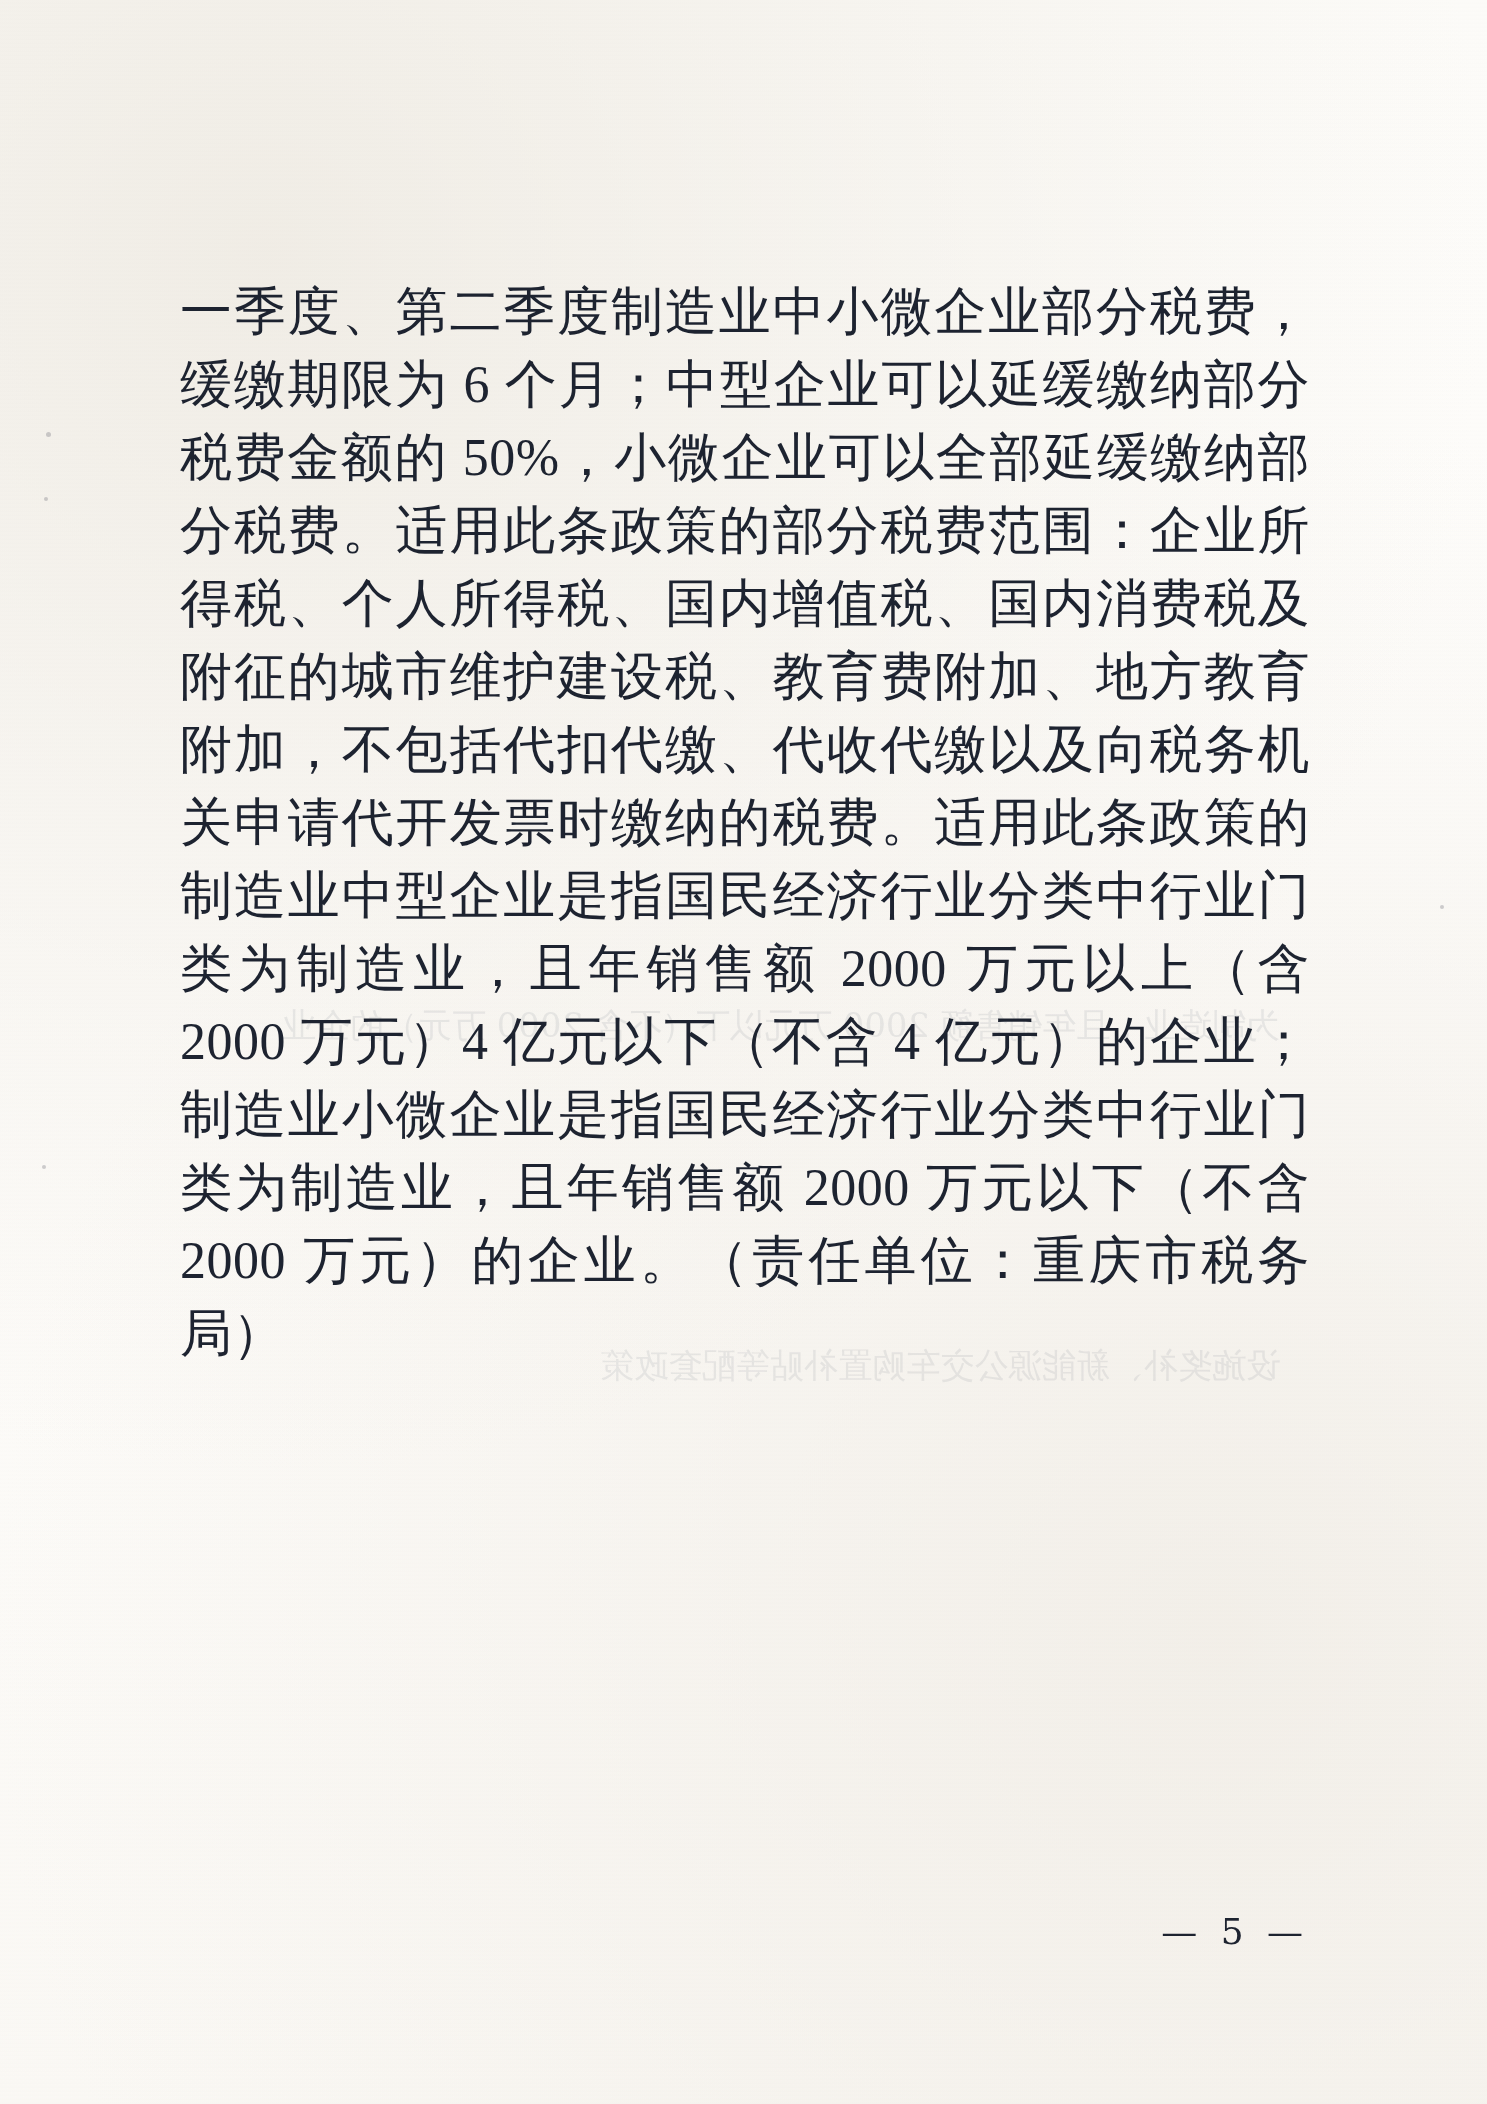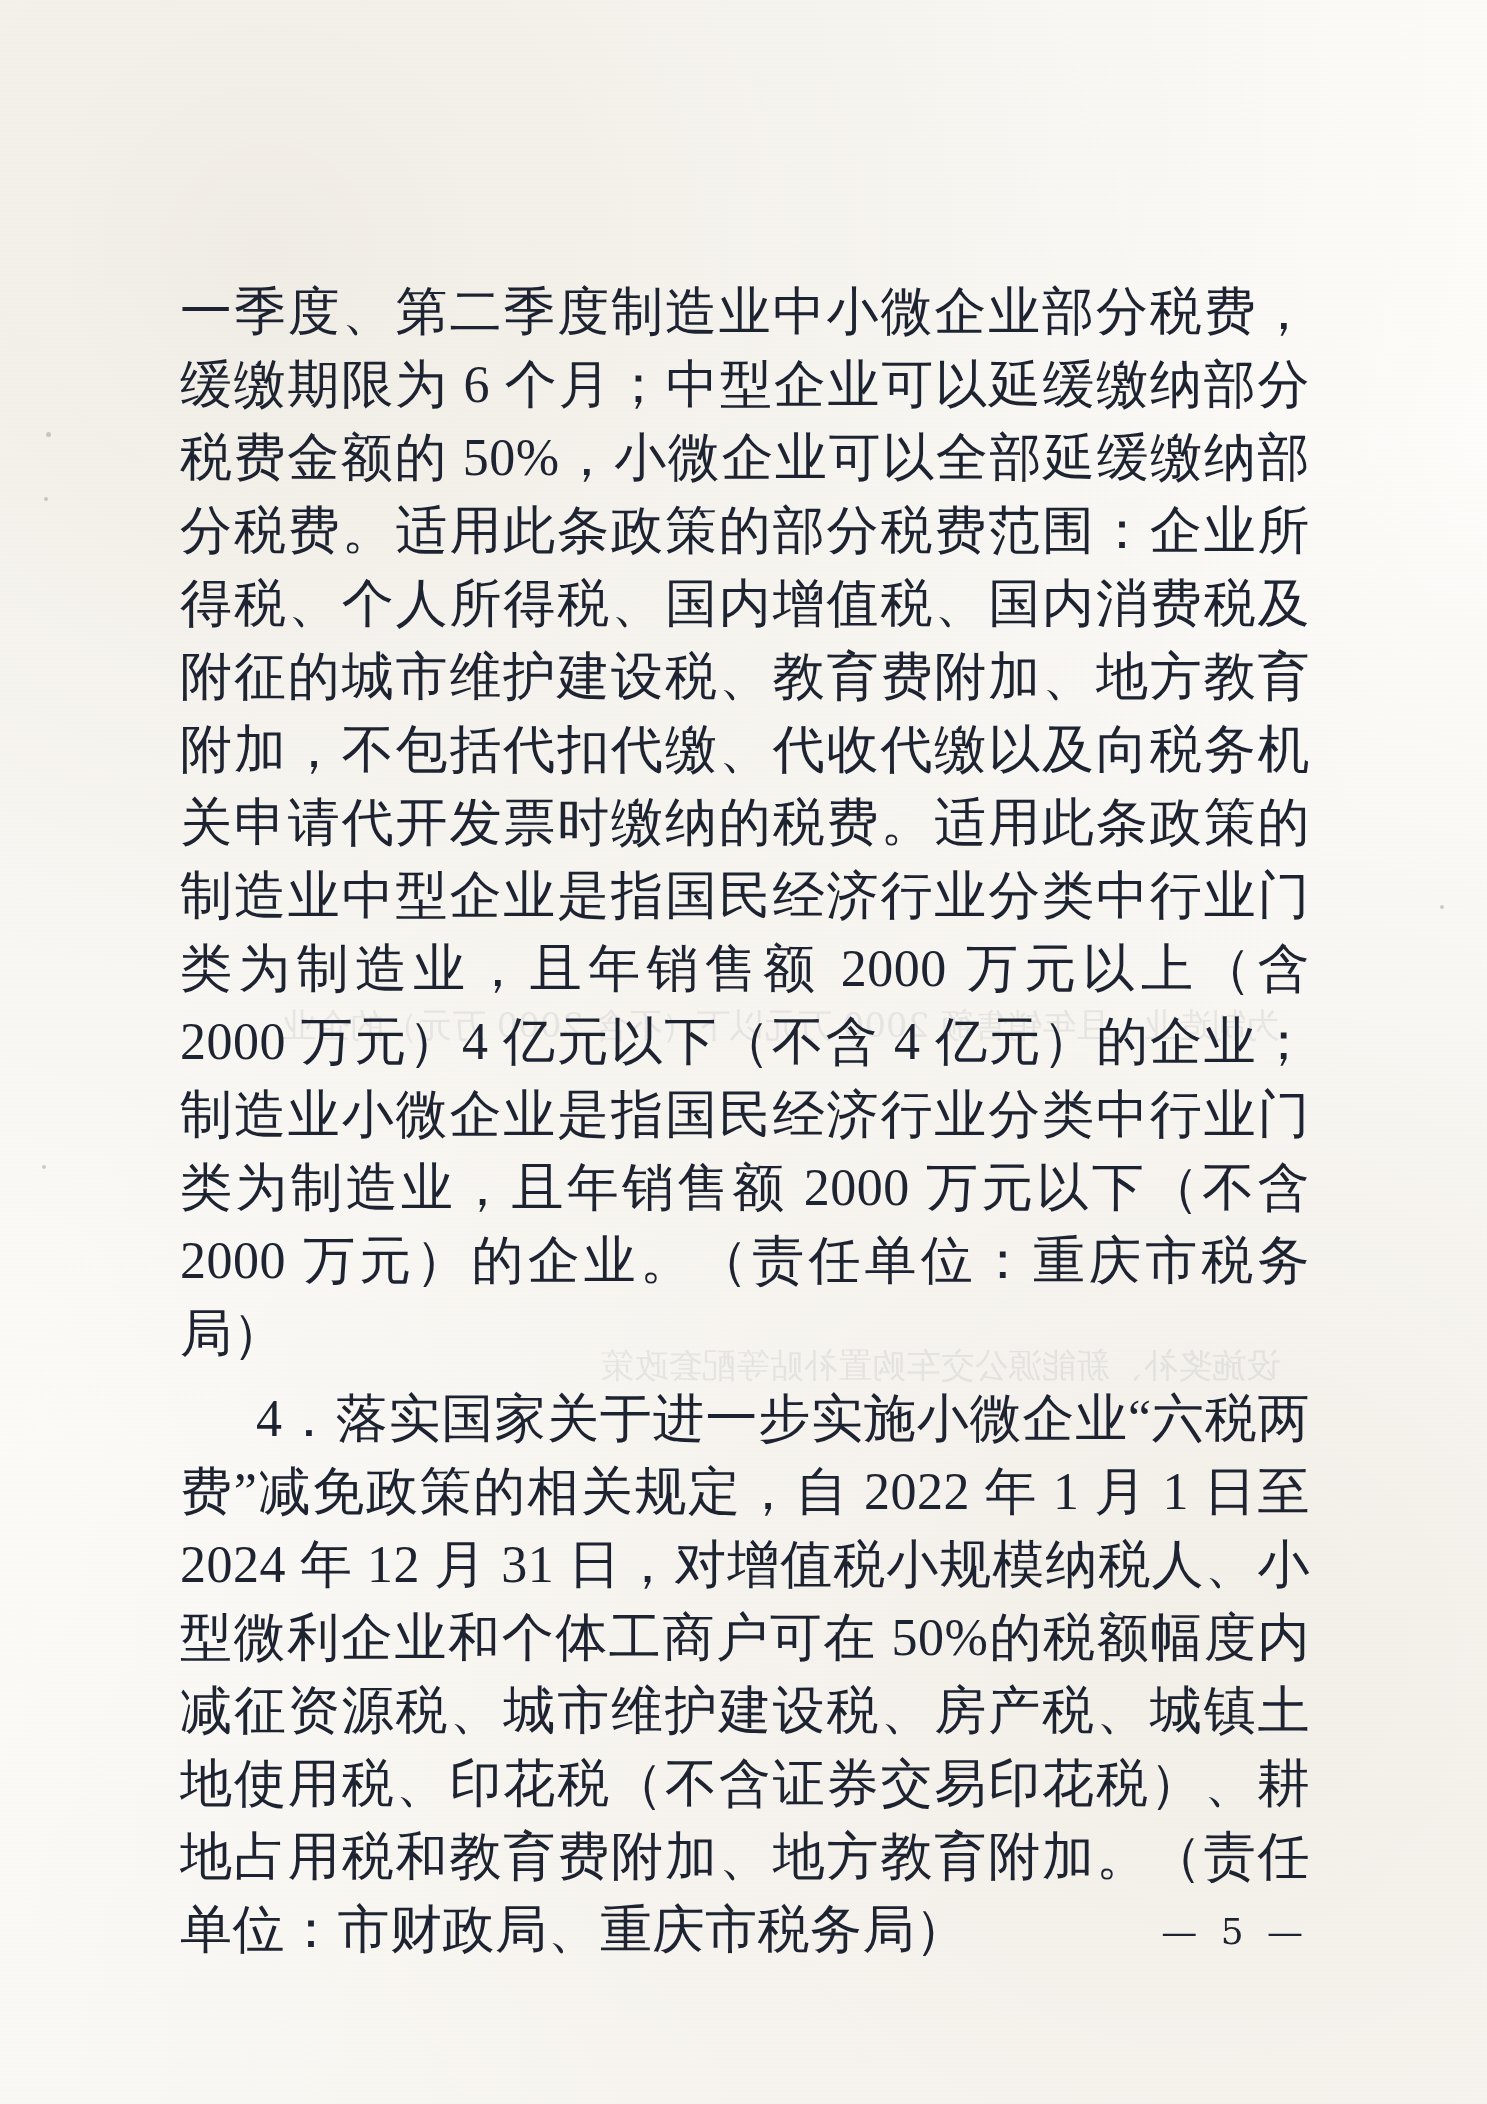--- a/index.html
+++ b/index.html
@@ -95,18 +95,17 @@
   <div class="ghost g1">为制造业，且年销售额 2000 万元以下（不含 2000 万元）的企业</div>
   <div class="ghost g2">设施奖补、新能源公交车购置补贴等配套政策</div>
 
   <span class="speck" style="left:46px; top:432px; width:5px; height:5px;"></span>
   <span class="speck" style="left:44px; top:497px; width:4px; height:4px;"></span>
   <span class="speck" style="left:42px; top:1165px; width:4px; height:4px;"></span>
   <span class="speck" style="left:1440px; top:905px; width:4px; height:4px;"></span>
 
   <div class="content">
     <p class="para">一季度、第二季度制造业中小微企业部分税费，缓缴期限为 6 个月；中型企业可以延缓缴纳部分税费金额的 50%，小微企业可以全部延缓缴纳部分税费。适用此条政策的部分税费范围：企业所得税、个人所得税、国内增值税、国内消费税及附征的城市维护建设税、教育费附加、地方教育附加，不包括代扣代缴、代收代缴以及向税务机关申请代开发票时缴纳的税费。适用此条政策的制造业中型企业是指国民经济行业分类中行业门类为制造业，且年销售额 2000 万元以上（含 2000 万元）4 亿元以下（不含 4 亿元）的企业；制造业小微企业是指国民经济行业分类中行业门类为制造业，且年销售额 2000 万元以下（不含 2000 万元）的企业。（责任单位：重庆市税务局）</p>
-    <p class="para indent">4．落实国家关于进一步实施小微企业“六税两费”减免政策的相关规定，自 2022 年 1 月 1 日至 2024 年 12 月 31 日，对增值税小规模纳税人、小型微利企业和个体工商户可在 50%的税额幅度内减征资源税、城市维护建设税、房产税、城镇土地使用税、印花税（不含证券交易印花税）、耕地占用税和教育费附加、地方教育附加。（责任单位：市财政局、重庆市税务局）</p>
   </div>
 
   <div class="pagenum">— 5 —</div>
 
 </div>
 
 </body></html>

